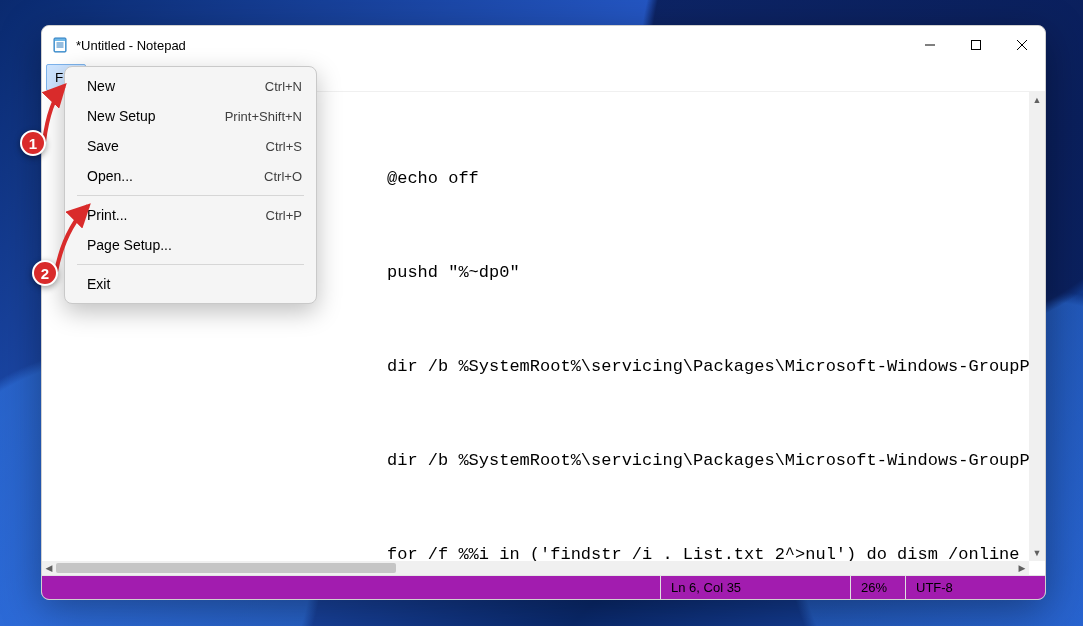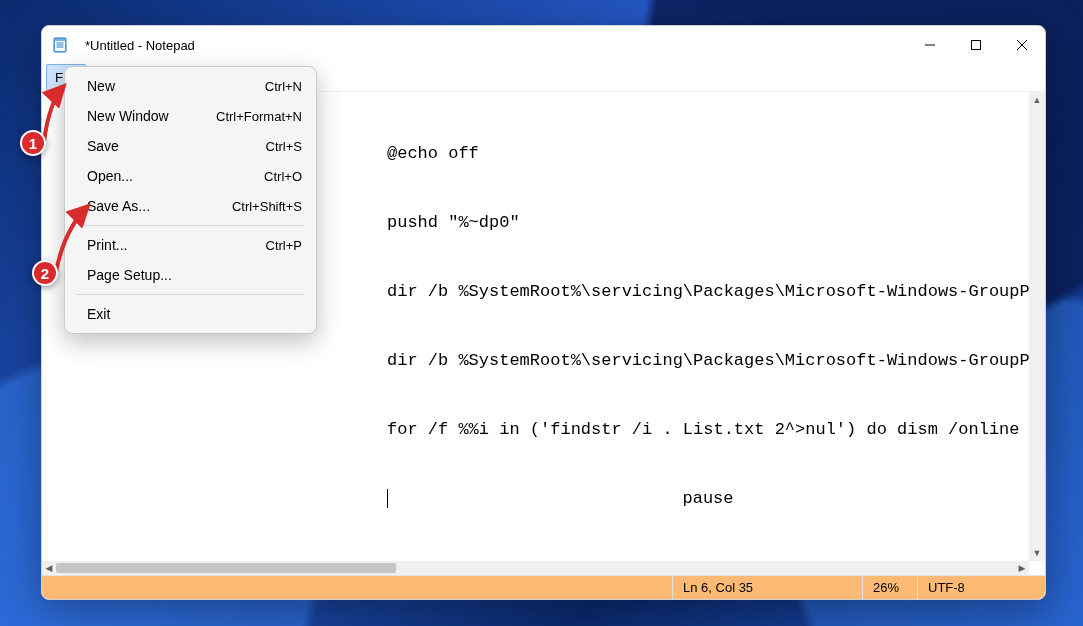--- a/index.html
+++ b/index.html
@@ -34,21 +34,20 @@
   }
 
   .titlebar {
     height: 38px;
     display: flex;
     align-items: center;
     padding-left: 10px;
     background: #fff;
     border-top-left-radius: 8px;
     border-top-right-radius: 8px;
-    gap: 9px;
   }
   .titlebar .icon-slot {
     width: 16px; height: 16px;
     margin-right: 8px;
     display: flex; align-items: center; justify-content: center;
   }
   .titlebar .title { font-size: 13px; color: #000; }
   .window-controls { margin-left: auto; display: flex; height: 100%; }
   .win-btn {
     width: 46px; height: 100%;
@@ -93,21 +92,21 @@
     font-size: 14px;
   }
   .dd-item {
     display: flex;
     align-items: center;
     height: 30px;
     padding: 0 14px 0 22px;
     cursor: default;
   }
   .dd-label { flex: 1; color: #000; }
-  .dd-shortcut { color: #000000; font-size: 13px; }
+  .dd-shortcut { color: #404040; font-size: 13px; }
   .dd-sep {
     height: 1px;
     background: #d6d6d6;
     margin: 4px 12px;
   }
 
   .editor-wrap {
     flex: 1;
     position: relative;
     overflow: hidden;
@@ -116,21 +115,21 @@
     position: absolute;
     inset: 0 16px 14px 0;
     padding: 4px 0 0 345px; 
     font-family: Consolas, "Courier New", monospace;
     font-size: 17px;
     line-height: 23px;
     color: #000;
     white-space: pre;
     overflow: hidden;
   }
-  .editor .line { display: block; }
+  .editor .line { display: block; margin-top: 25px; }
   .caret-line { position: relative; text-align: center; }
   .caret {
     position: absolute;
     left: 0; top: 2px;
     width: 1px; height: 19px;
     background: #000;
   }
 
   .vscroll {
     position: absolute;
@@ -157,35 +156,35 @@
   }
   .hscroll .arrow { width:14px; height:14px; display:flex;align-items:center;justify-content:center;color:#606060;font-size:9px;}
   .hscroll .arrow.left { position:absolute; left:0; top:0;}
   .hscroll .arrow.right{ position:absolute; right:0; top:0;}
 
   .statusbar {
     height: 24px;
     display: flex;
     align-items: stretch;
     border-top: 1px solid #e4e4e4;
-    background: #fdba74;
+    background: #a21caf;
     font-size: 13px;
     color: #000;
   }
   .status-cell {
     display: flex; align-items: center;
     padding: 0 10px;
     border-left: 1px solid #e0e0e0;
   }
   .status-spacer { flex: 1; }
   .status-cell.first { border-left: none; }
   .status-cell.caret-c { width: 190px; }
   .status-cell.zoom-c { width: 55px; }
   .status-cell.eol-c { width: 130px; }
-  .status-cell.enc-c { width: 128px; }
+  .status-cell.enc-c { width: 140px; }
 
   
   .callout {
     position: absolute;
     width: 26px; height: 26px;
     border-radius: 50%;
     background: #d92b2b;
     border: 2px solid #fff;
     box-shadow: 0 2px 6px rgba(0,0,0,.4);
     color: #fff;
@@ -275,34 +274,30 @@
   </div>
 
 </div>
 
 <div class="dropdown">
   <div class="dd-item">
     <span class="dd-label">New</span>
     <span class="dd-shortcut">Ctrl+N</span>
   </div>
   <div class="dd-item">
-    <span class="dd-label">New Window</span>
-    <span class="dd-shortcut">Ctrl+Format+N</span>
+    <span class="dd-label">New Setup</span>
+    <span class="dd-shortcut">Print+Shift+N</span>
   </div>
   <div class="dd-item">
     <span class="dd-label">Save</span>
     <span class="dd-shortcut">Ctrl+S</span>
   </div>
   <div class="dd-item">
     <span class="dd-label">Open...</span>
     <span class="dd-shortcut">Ctrl+O</span>
-  </div>
-  <div class="dd-item">
-    <span class="dd-label">Save As...</span>
-    <span class="dd-shortcut">Ctrl+Shift+S</span>
   </div>
   <div class="dd-sep"></div>
   <div class="dd-item">
     <span class="dd-label">Print...</span>
     <span class="dd-shortcut">Ctrl+P</span>
   </div>
   <div class="dd-item">
     <span class="dd-label">Page Setup...</span>
     <span class="dd-shortcut"></span>
   </div>

